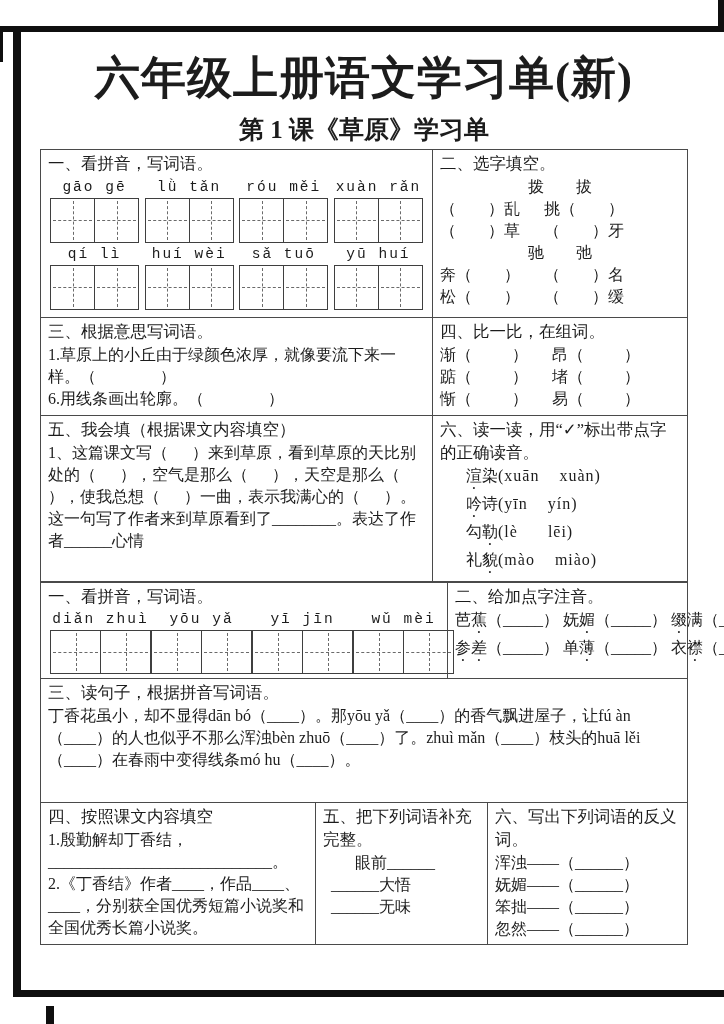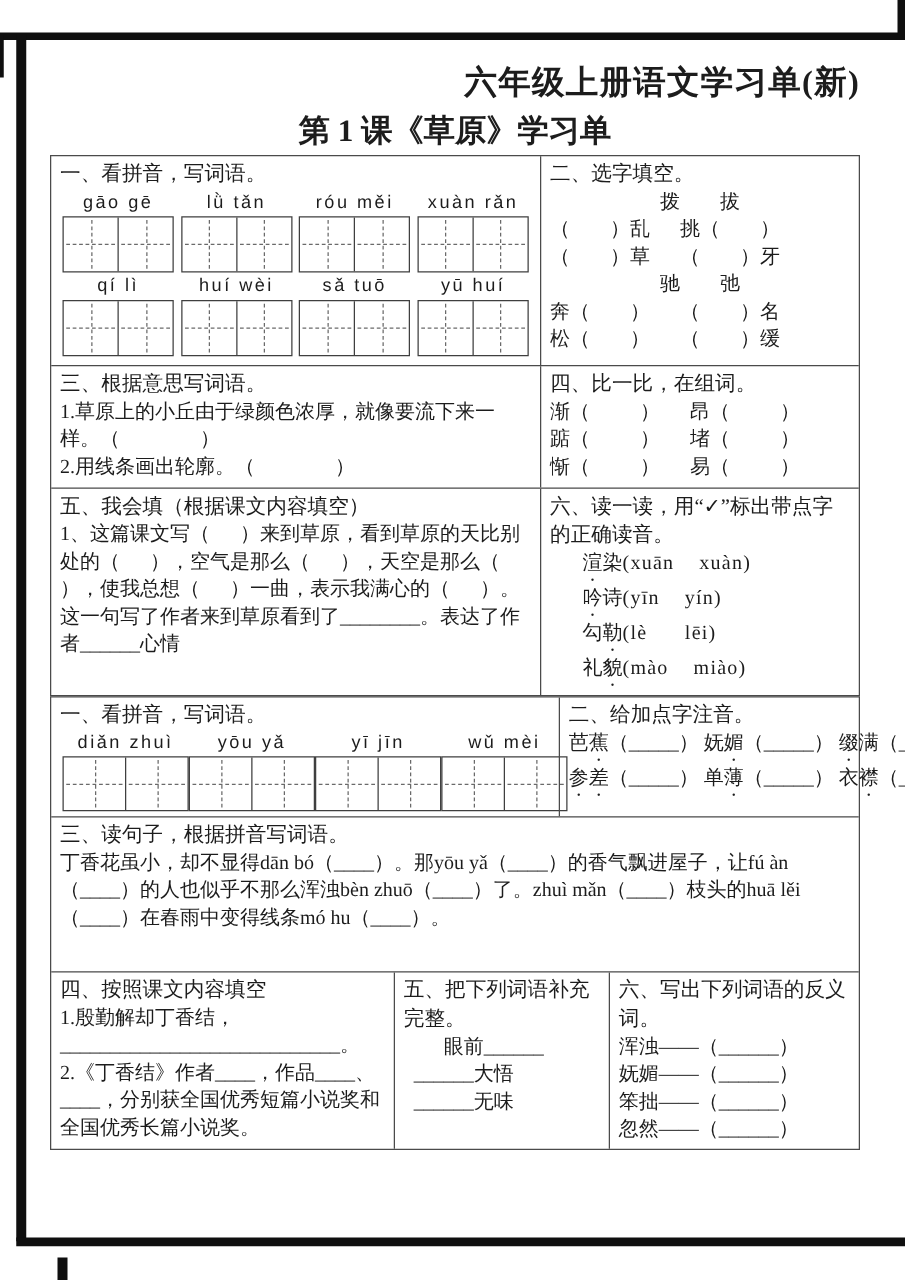--- a/index.html
+++ b/index.html
@@ -12,21 +12,21 @@
   .bar{position:absolute; background:#0f0f0f;}
   .bar-top{left:0; top:26px; width:724px; height:6px;}
   .bar-right-top{right:0; top:0; width:6px; height:28px;}
   .bar-left-sliver{left:0; top:28px; width:3px; height:34px;}
   .bar-left{left:13px; top:28px; width:8px; height:965px;}
   .bar-bottom{left:13px; top:990px; width:711px; height:7px;}
   .bar-next-page{left:46px; top:1006px; width:8px; height:18px;}
 
   .content{position:absolute; left:40px; top:38px; width:648px;}
 
-  .main-title{font-size:26px; font-weight:bold; text-align:right; margin:10px 0 0 0; letter-spacing:1px;}
+  .main-title{font-size:45px; font-weight:bold; text-align:center; margin:10px 0 0 0; letter-spacing:1px;}
   .lesson-title{font-size:25px; font-weight:bold; text-align:center; margin:5px 0 3px 0;}
 
   .tbl{border:1.7px solid #4a4a4a;}
   .trow{display:flex; align-items:stretch; border-top:1.7px solid #4a4a4a;}
   .trow:first-child{border-top:none;}
   .tcell{padding:3px 7px 4px 7px; border-left:1.7px solid #4a4a4a; box-sizing:border-box; font-size:16px; line-height:1.38;}
   .tcell:first-child{border-left:none;}
 
   .heading{font-weight:normal; font-size:16.5px; white-space:pre-wrap;}
   .line, .para{white-space:pre-wrap;}
@@ -45,21 +45,21 @@
   .t2-r1{min-height:93px;}
   .t2-r2{min-height:123px;}
   .t2-r3{min-height:141px;}
   .t2-c4{width:274px;}
   .t2-c5{width:172px;}
   .t2-c6{flex:1;}
 
   
   .pinrow{display:flex; justify-content:space-between; padding:0 2px; margin-top:1px;}
   .pgroup{display:flex; flex-direction:column; align-items:center;}
-  .pin{font-size:14.5px; letter-spacing:2px; white-space:pre; font-family:Liberation Sans, sans-serif;}
+  .pin{font-size:14.5px; letter-spacing:2px; white-space:pre; font-family:Liberation Mono, monospace;}
   .tzg{display:flex; border:1.5px solid #3f3f3f; margin-top:1px;}
   .tzg .cell{width:43px; height:43px; position:relative;}
   .tzg .cell + .cell{border-left:1.5px solid #3f3f3f;}
   .tzg .cell::before{content:""; position:absolute; left:50%; top:2px; bottom:2px; border-left:1.4px dashed #6a6a6a;}
   .tzg .cell::after{content:""; position:absolute; top:50%; left:2px; right:2px; border-top:1.4px dashed #6a6a6a;}
   .tzg.wide .cell{width:49px; height:42px;}
 
   
   .em-dot{
     -webkit-text-emphasis:filled dot; -webkit-text-emphasis-position:under right;
@@ -169,21 +169,21 @@
           <div class="line center">驰        弛</div>
           <div class="line">奔（        ）      （        ）名</div>
           <div class="line">松（        ）      （        ）缓</div>
         </div>
       </div>
 
       <div class="trow t1-r2">
         <div class="tcell t1-colL">
           <div class="heading">三、根据意思写词语。</div>
           <div class="line">1.草原上的小丘由于绿颜色浓厚，就像要流下来一样。（                ）</div>
-          <div class="line">2.用线条画出轮廓。（                ）</div>
+          <div class="line">6.用线条画出轮廓。（                ）</div>
         </div>
         <div class="tcell t1-colR">
           <div class="heading">四、比一比，在组词。</div>
           <div class="line">渐（          ）      昂（          ）</div>
           <div class="line">踮（          ）      堵（          ）</div>
           <div class="line">惭（          ）      易（          ）</div>
         </div>
       </div>
 
       <div class="trow t1-r3">

